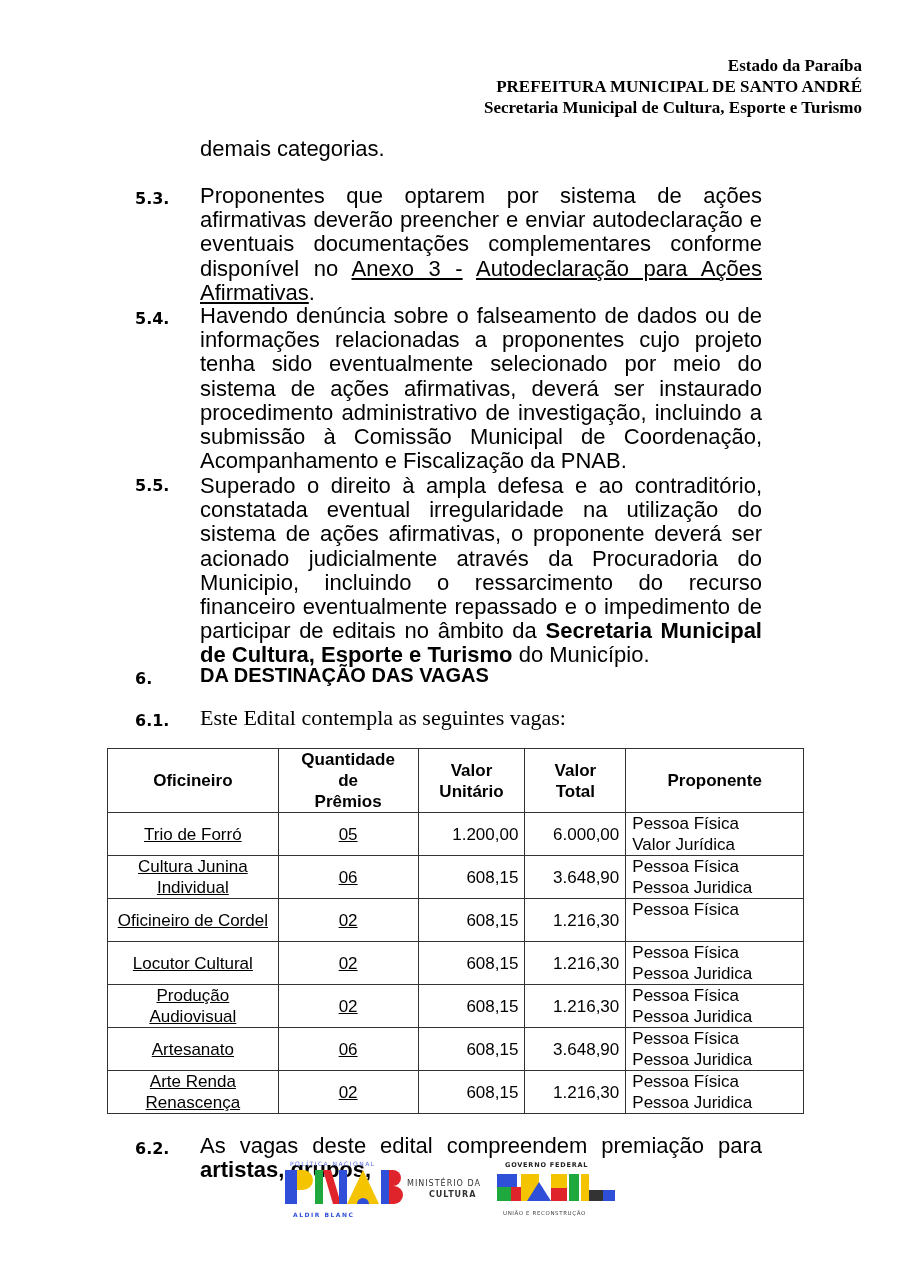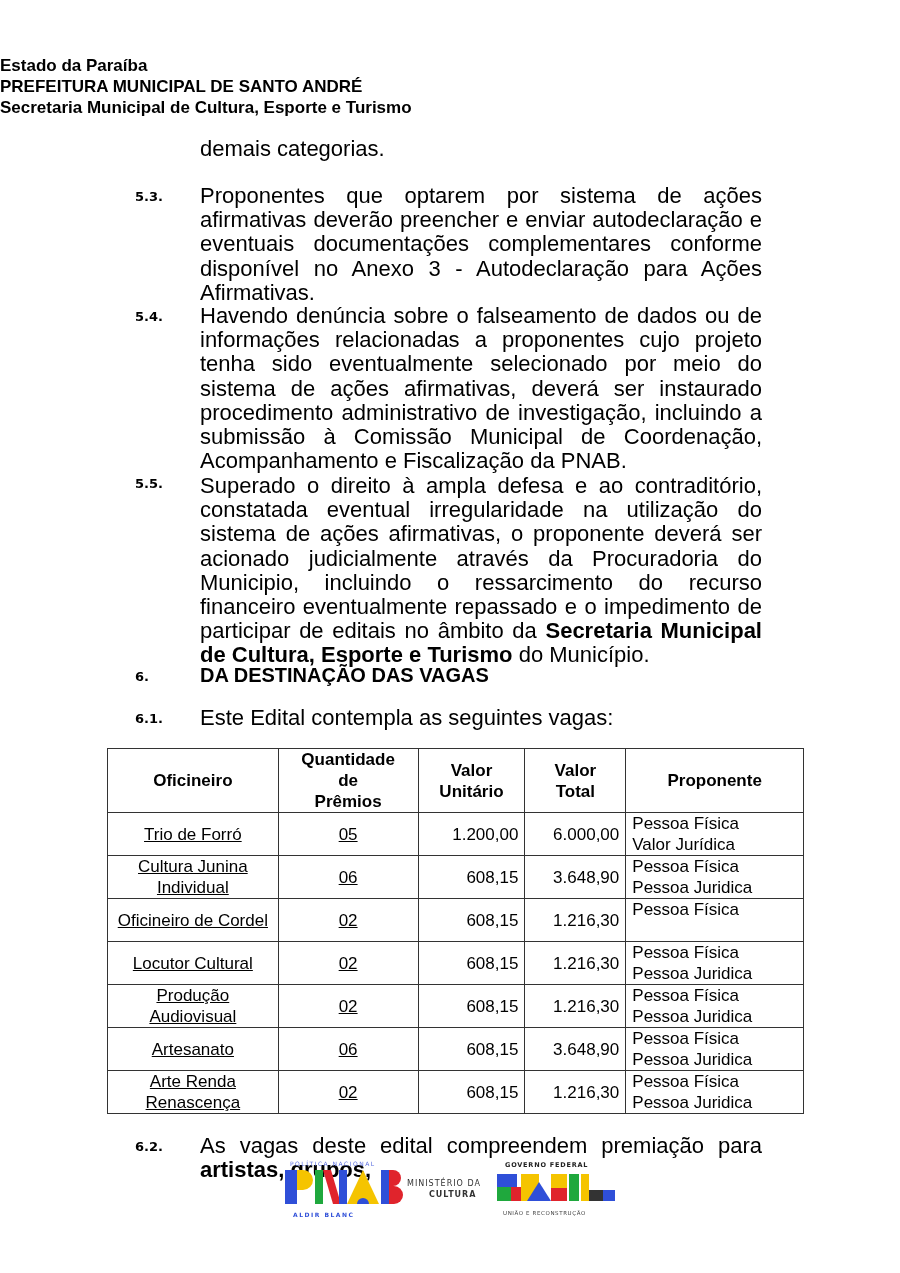--- a/index.html
+++ b/index.html
@@ -5,32 +5,32 @@
     * { box-sizing: border-box; margin: 0; padding: 0; }
     html, body { width: 900px; height: 1273px; background: #ffffff; }
     body {
       position: relative;
       font-family: "Liberation Sans", sans-serif;
       color: #000;
       overflow: hidden;
     }
     .header {
       position: absolute; left: 0; top: 55px; width: 862px;
-      text-align: left; font-weight: bold; font-size: 17px; line-height: 21px;
+      text-align: right; font-weight: bold; font-size: 17px; line-height: 21px; font-family: Liberation Serif, serif;
     }
     .header div { white-space: nowrap; }
     .para {
       position: absolute; left: 200px; width: 562px;
       font-size: 22px; line-height: 24.2px; text-align: justify;
     }
     .para-num {
       position: absolute; left: 135px;
-      font-family: "DejaVu Sans", sans-serif; font-weight: bold; font-size: 13px;
-    }
-    .u { }
+      font-family: "DejaVu Sans", sans-serif; font-weight: bold; font-size: 16px;
+    }
+    .u { text-decoration: underline; }
     .b { font-weight: bold; }
     .section-title {
       position: absolute; left: 200px; top: 664px;
       font-size: 20px; font-weight: bold;
     }
     table.vagas {
       position: absolute; left: 107px; top: 748px;
       width: 697px; border-collapse: collapse;
       font-size: 17px; line-height: 21px;
     }
@@ -71,21 +71,21 @@
 <div class="para-num" style="top:309px;">5.4.</div>
 <div class="para" style="top:304px;">Havendo denúncia sobre o falseamento de dados ou de informações relacionadas a proponentes cujo projeto tenha sido eventualmente selecionado por meio do sistema de ações afirmativas, deverá ser instaurado procedimento administrativo de investigação, incluindo a submissão à Comissão Municipal de Coordenação, Acompanhamento e Fiscalização da PNAB.</div>
 
 <div class="para-num" style="top:476px;">5.5.</div>
 <div class="para" style="top:474px;"><span>Superado o direito à ampla defesa e ao contraditório, constatada eventual irregularidade na utilização do sistema de ações afirmativas, o proponente deverá ser acionado judicialmente através da Procuradoria do Municipio, incluindo o ressarcimento do recurso financeiro eventualmente repassado e o impedimento de participar de editais no âmbito da </span><span class="b">Secretaria Municipal de Cultura, Esporte e Turismo</span><span> do Município.</span></div>
 
 <div class="para-num" style="top:669px;">6.</div>
 <div class="section-title">DA DESTINAÇÃO DAS VAGAS</div>
 
 <div class="para-num" style="top:711px;">6.1.</div>
-<div class="para" style="top:706px;">Este Edital contempla as seguintes vagas:</div>
+<div class="para" style="top:706px;font-family:Liberation Serif, serif;">Este Edital contempla as seguintes vagas:</div>
 
 <table class="vagas">
   <thead>
     <tr>
       <th class="col1">Oficineiro</th>
       <th class="col2">
         <div>Quantidade</div>
         <div>de</div>
         <div>Prêmios</div>
       </th>

